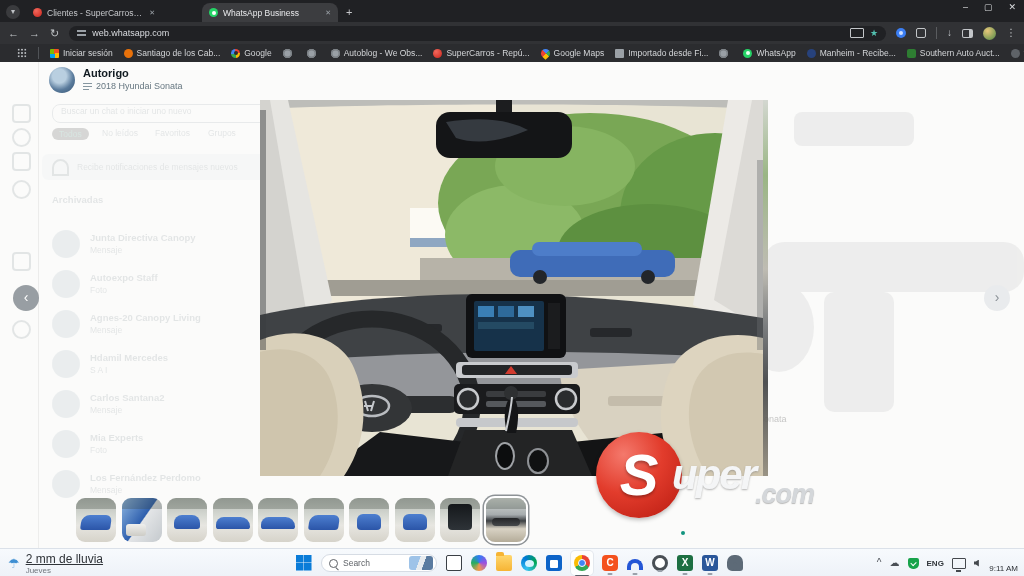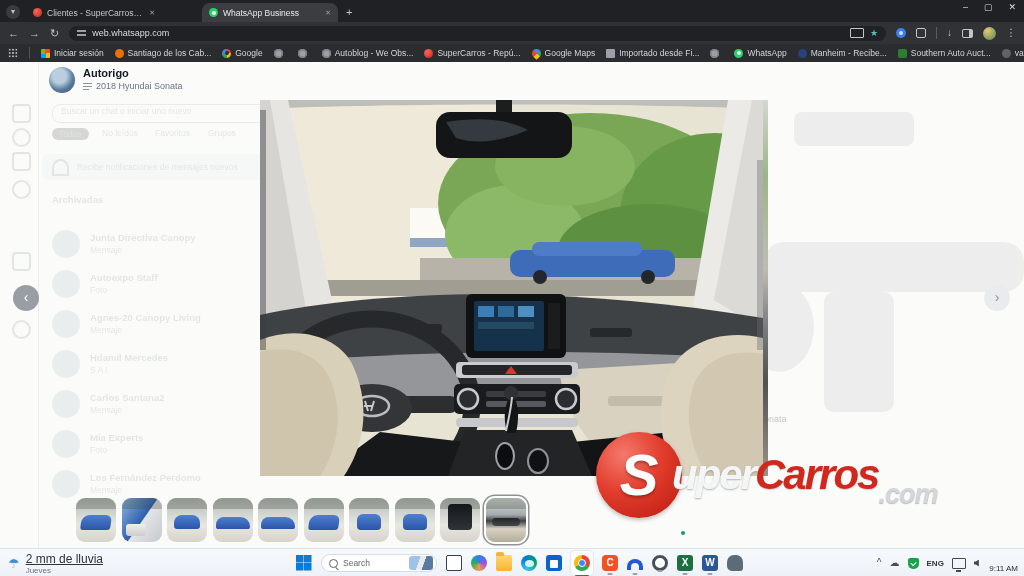--- a/index.html
+++ b/index.html
@@ -41,21 +41,21 @@
   .puzzle{width:10px;height:10px;border:1.3px solid #c3c6c9;border-radius:2px;box-sizing:border-box;flex:none;}
   .vdiv{width:1px;height:12px;background:#5a5c5f;flex:none;}
   .sendto{width:12px;height:8px;border:1.3px solid #c3c6c9;border-radius:1px;flex:none;}
   .sidebarico{width:11px;height:9px;border:1.3px solid #c3c6c9;border-radius:2px;box-sizing:border-box;
     border-right-width:4px;flex:none;}
   .avatar-sm{width:13px;height:13px;border-radius:50%;flex:none;
     background:radial-gradient(circle at 35% 30%,#e8c77a,#7c9b55 70%,#4b6b3a);}
 
   
   #bookmarks{position:absolute;top:44px;left:0;width:1024px;height:18px;background:#2b2c2f;
-    display:flex;align-items:center;gap:11px;padding:0 8px;box-sizing:border-box;
+    display:flex;align-items:center;gap:11px;padding:0 17px;box-sizing:border-box;
     font-size:8.5px;color:#d4d6d9;white-space:nowrap;overflow:hidden;}
   .bm{display:flex;align-items:center;gap:4px;flex:none;}
   .bfav{width:9px;height:9px;border-radius:50%;background:#8d9196;flex:none;}
   .bfav[data-icon="windows"]{border-radius:1px;background:conic-gradient(#f25022 0 25%,#ffb900 0 50%,#00a4ef 0 75%,#7fba00 0);}
   .bfav[data-icon="orange"]{background:#e8710a;}
   .bfav[data-icon="google"]{background:conic-gradient(#ea4335 0 25%,#fbbc04 0 50%,#34a853 0 75%,#4285f4 0);position:relative;}
   .bfav[data-icon="google"]::after{content:"";position:absolute;inset:2.5px;border-radius:50%;background:#2b2c2f;}
   .bfav[data-icon="globe"]{background:#9aa0a6;box-shadow:inset 0 0 0 1.5px #7c8186;}
   .bfav[data-icon="supercarros"]{background:radial-gradient(circle at 35% 30%,#f2685c,#c9241b);}
   .bfav[data-icon="maps"]{border-radius:50% 50% 50% 0;transform:rotate(-45deg);
@@ -487,21 +487,20 @@
       <div class="thumb" data-kind="trunk"></div>
       <div class="thumb selected" data-kind="dash"></div>
     </div>
     <div id="pagedot"></div>
 
     <div id="logo">
       <div class="disc">
           <span>S</span>
         </div>
       <span class="t1">uper</span>
-      <span class="t2">Carros</span>
       <span class="t3">.com</span>
     </div>
   </div>
 
   <div id="taskbar">
     <div id="weather">
       <span class="wico">☂</span>
       <span>
         <div class="l1">2 mm de lluvia</div>
         <div class="l2">Jueves</div>

